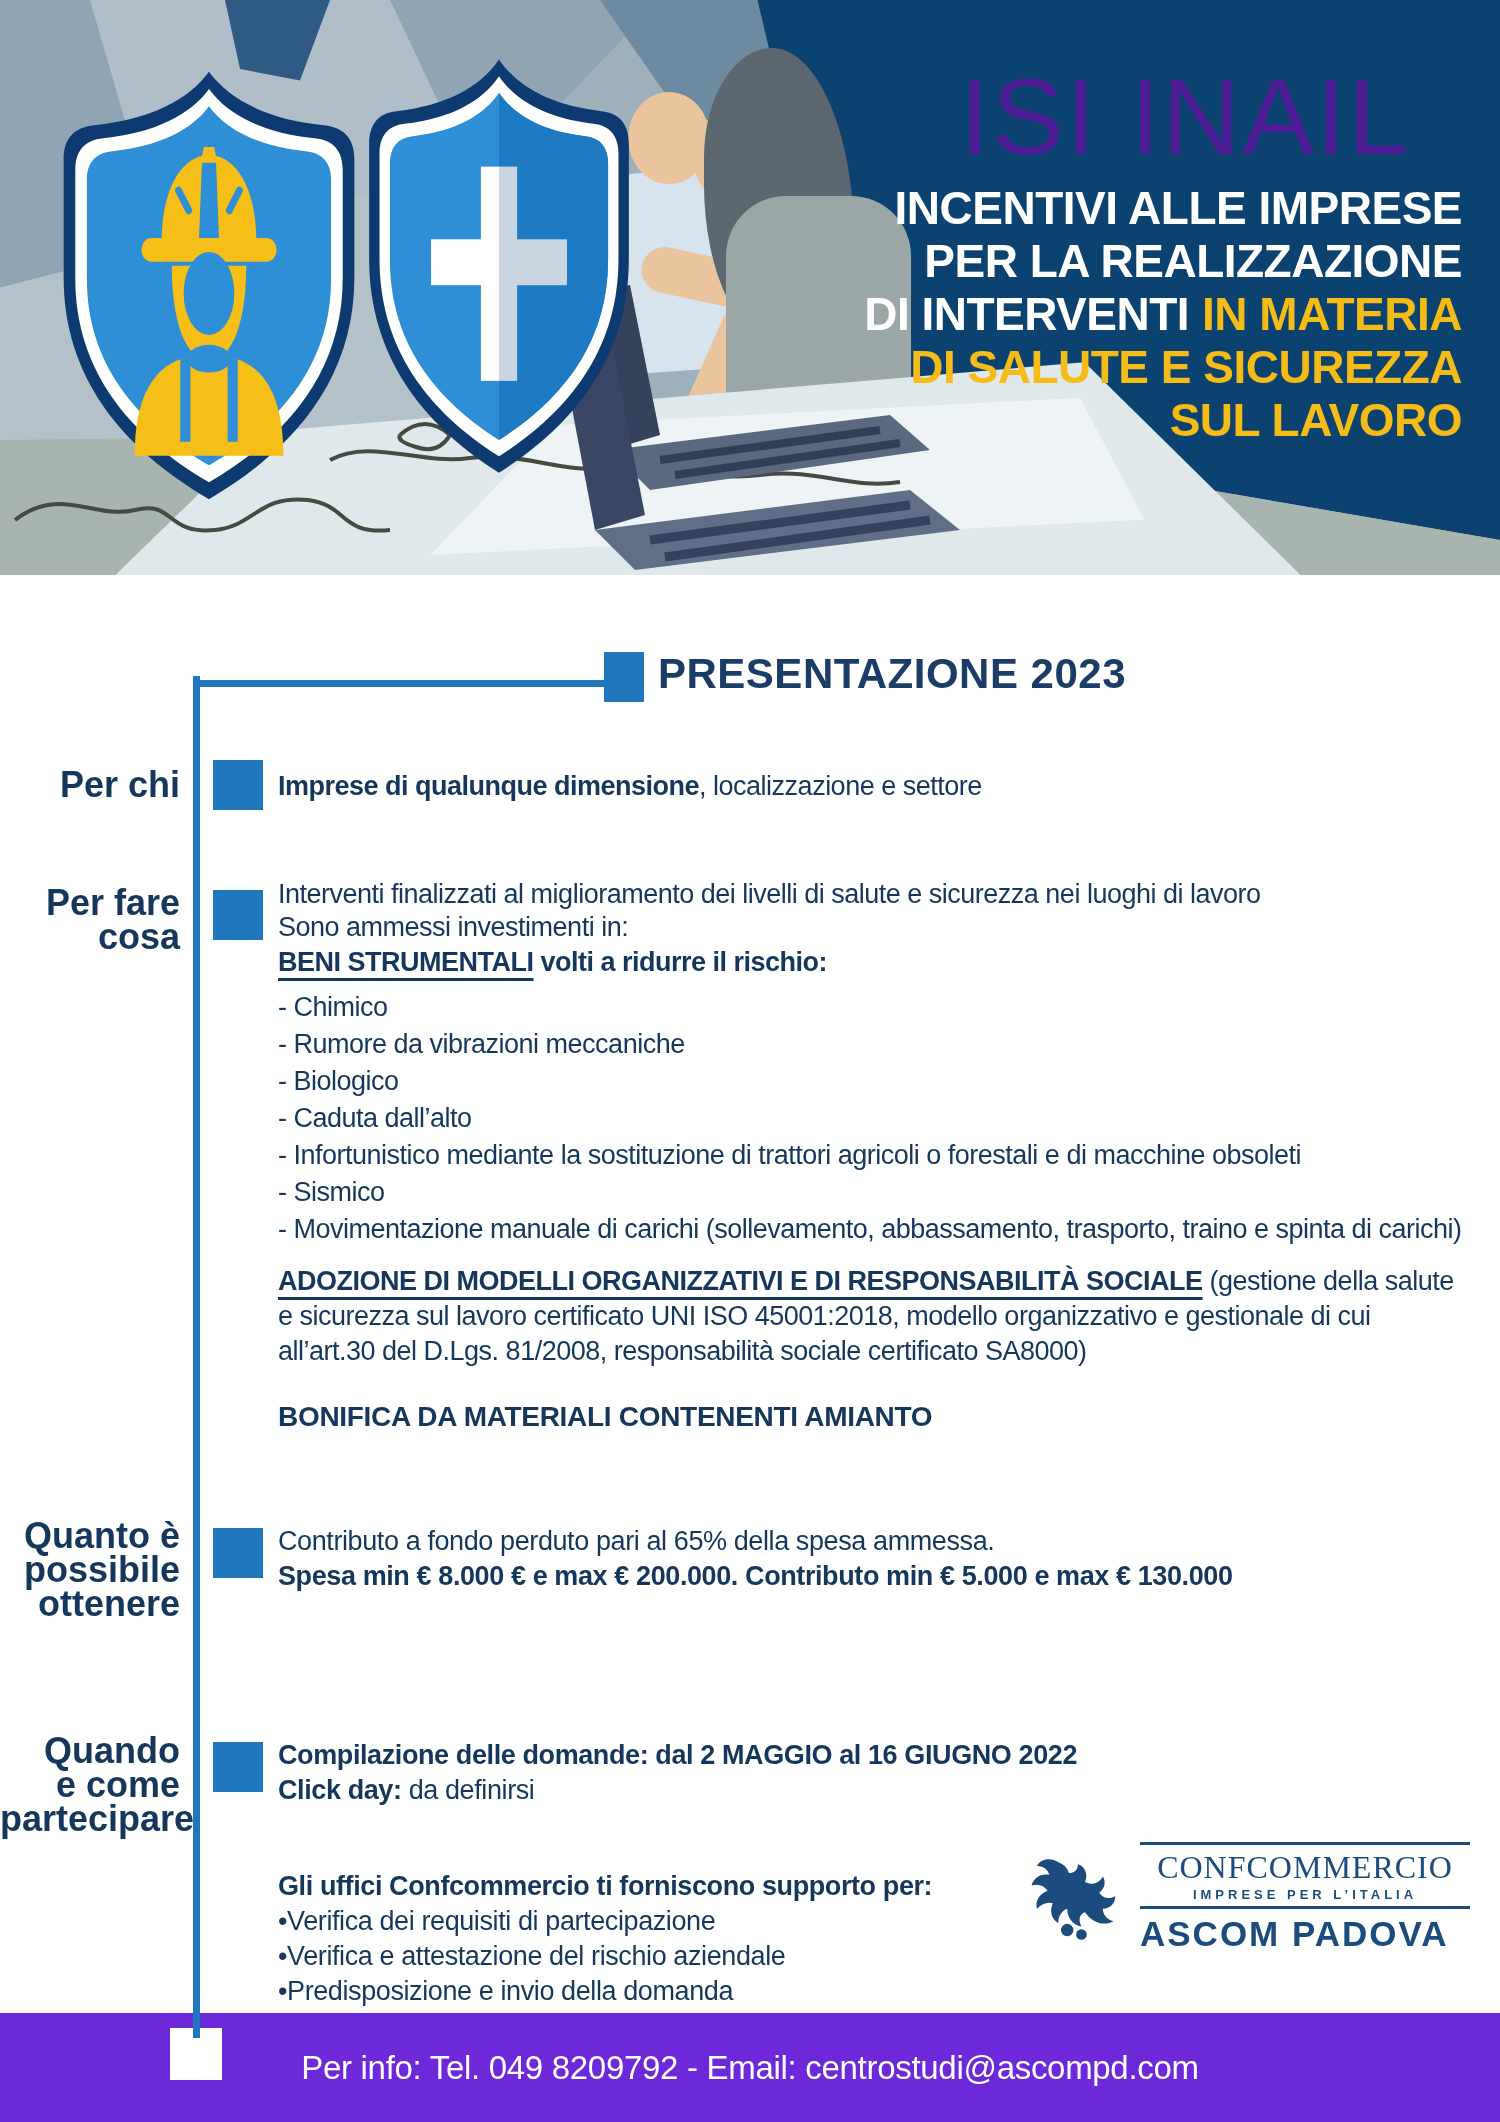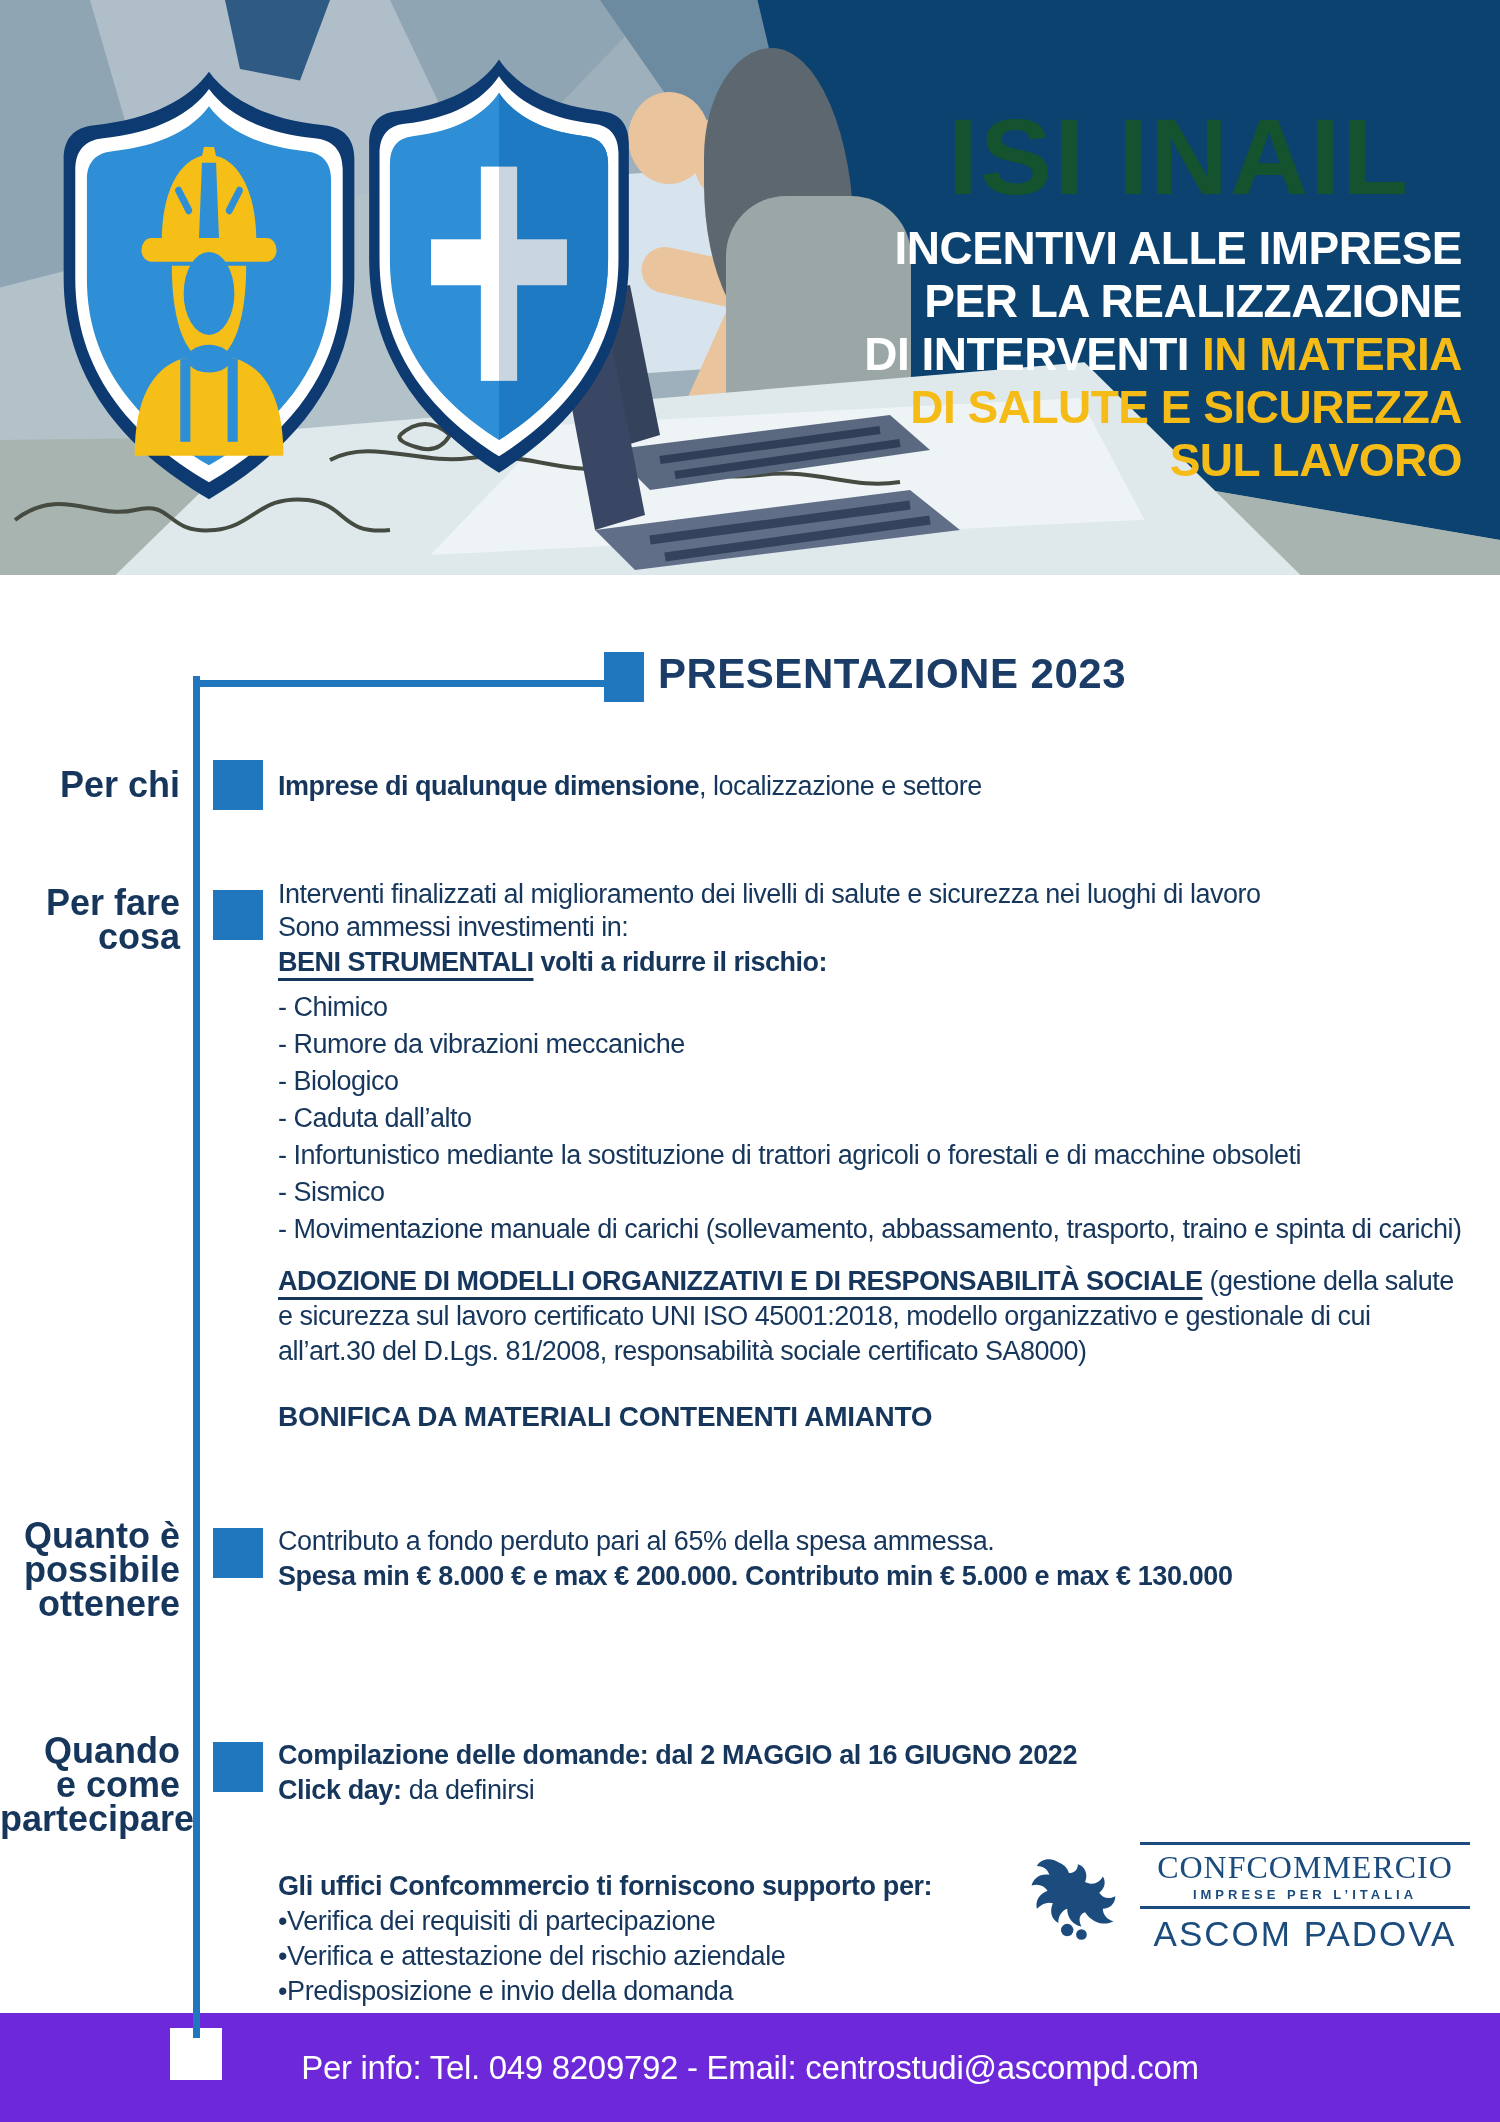--- a/index.html
+++ b/index.html
@@ -13,21 +13,21 @@
   .s2{background:#b9c7cf;opacity:.75;clip-path:polygon(6% 0,26% 0,36% 55%,14% 72%);}
   .s3{background:#6d8ba0;clip-path:polygon(40% 0,56% 0,48% 30%);}
   .s5{background:#b3c1c9;clip-path:polygon(0 50%,30% 30%,36% 100%,0 100%);}
   .s6{background:#2f5a83;clip-path:polygon(15% 0,22% 0,20% 14%,16% 12%);}
   .navy-panel{background:#0b4270;clip-path:polygon(50.5% 0,100% 0,100% 93.9%,57.3% 74.8%);}
   .floor{background:#a7b4af;clip-path:polygon(0 76.5%,57.3% 74.8%,100% 93.9%,100% 100%,0 100%);}
   .desk{background:#dfe9ec;clip-path:polygon(7.7% 100%,17.5% 75.1%,72.3% 63%,86.7% 100%);}
   .paper{background:#eef3f5;clip-path:polygon(28.7% 96.5%,37% 73.9%,72% 69.2%,76.3% 90.4%);}
   .blob{position:absolute;}
   .hero-text{position:absolute;right:38px;top:62px;text-align:right;z-index:30;}
-  .hero-title{font-size:108px;font-weight:700;color:#14532d;letter-spacing:2px;line-height:1.02;padding-right:52px;margin-top:40px;}
+  .hero-title{font-size:108px;font-weight:400;color:#4c1d95;letter-spacing:2px;line-height:1.02;padding-right:52px;}
   .hero-sub{margin-top:10px;}
   .hero-sub .line{font-size:46px;font-weight:700;line-height:53px;letter-spacing:-0.5px;color:#ffffff;}
   .hero-sub .yellow, .hero-sub .line .yellow{color:#f5bb17;}
   .hero-sub .line .white{margin-right:13px;}
   .shield{position:absolute;z-index:20;}
 
   
   .content{position:absolute;left:0;top:0;width:1500px;height:2122px;}
   .vline{position:absolute;left:193px;top:676px;width:7px;height:1362px;background:#2177bd;z-index:5;}
   .hline{position:absolute;left:196px;top:680px;width:412px;height:7px;background:#2177bd;z-index:5;}
@@ -48,21 +48,21 @@
   .support-title{font-size:27px;font-weight:700;line-height:35px;letter-spacing:-0.4px;margin:0;}
   .support-item{font-size:27px;line-height:35px;letter-spacing:-0.4px;}
 
   
   .logo{position:absolute;left:1028px;top:1842px;width:445px;display:flex;align-items:center;z-index:4;}
   .logo-right{margin-left:14px;width:330px;color:#1b4c7d;}
   .logo-rule{height:3px;background:#1b4c7d;}
   .logo-name{font-family:"Liberation Serif","DejaVu Serif",serif;font-size:32px;letter-spacing:1px;
              margin-top:4px;text-align:center;white-space:nowrap;}
   .logo-tagline{font-size:13px;font-weight:700;letter-spacing:4px;text-align:center;margin:1px 0 4px 0;}
-  .logo-org{font-size:35px;font-weight:400;letter-spacing:2px;text-align:center;margin-top:5px;white-space:nowrap;}
+  .logo-org{font-size:35px;font-weight:700;letter-spacing:2px;text-align:left;margin-top:5px;white-space:nowrap;}
 
   
   .footer{position:absolute;left:0;bottom:0;width:1500px;height:109px;background:#6d28d9;z-index:4;}
   .footer-square{position:absolute;left:170px;top:15px;width:52px;height:52px;background:#ffffff;z-index:6;}
   .footer-text{position:absolute;left:0;top:0;width:100%;height:109px;line-height:109px;text-align:center;
                color:#ffffff;font-size:33px;letter-spacing:-0.3px;}
 </style>
 </head>
 <body>
 

